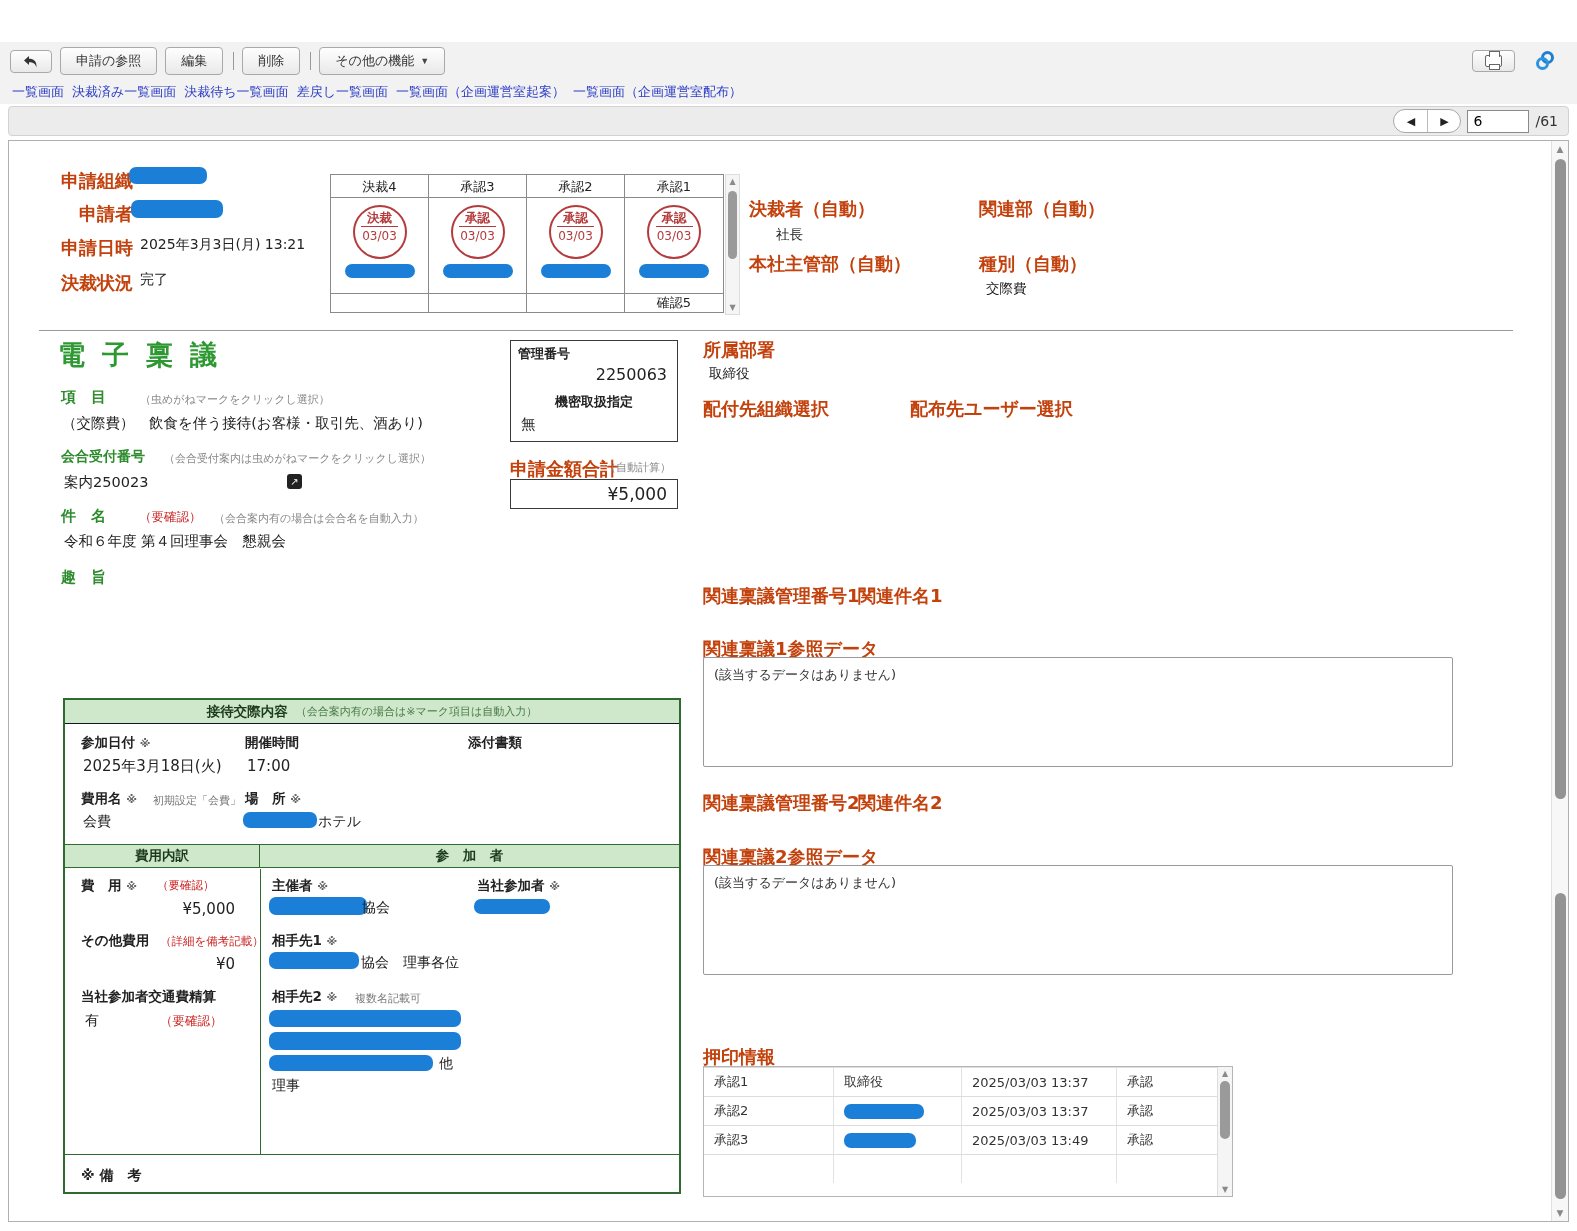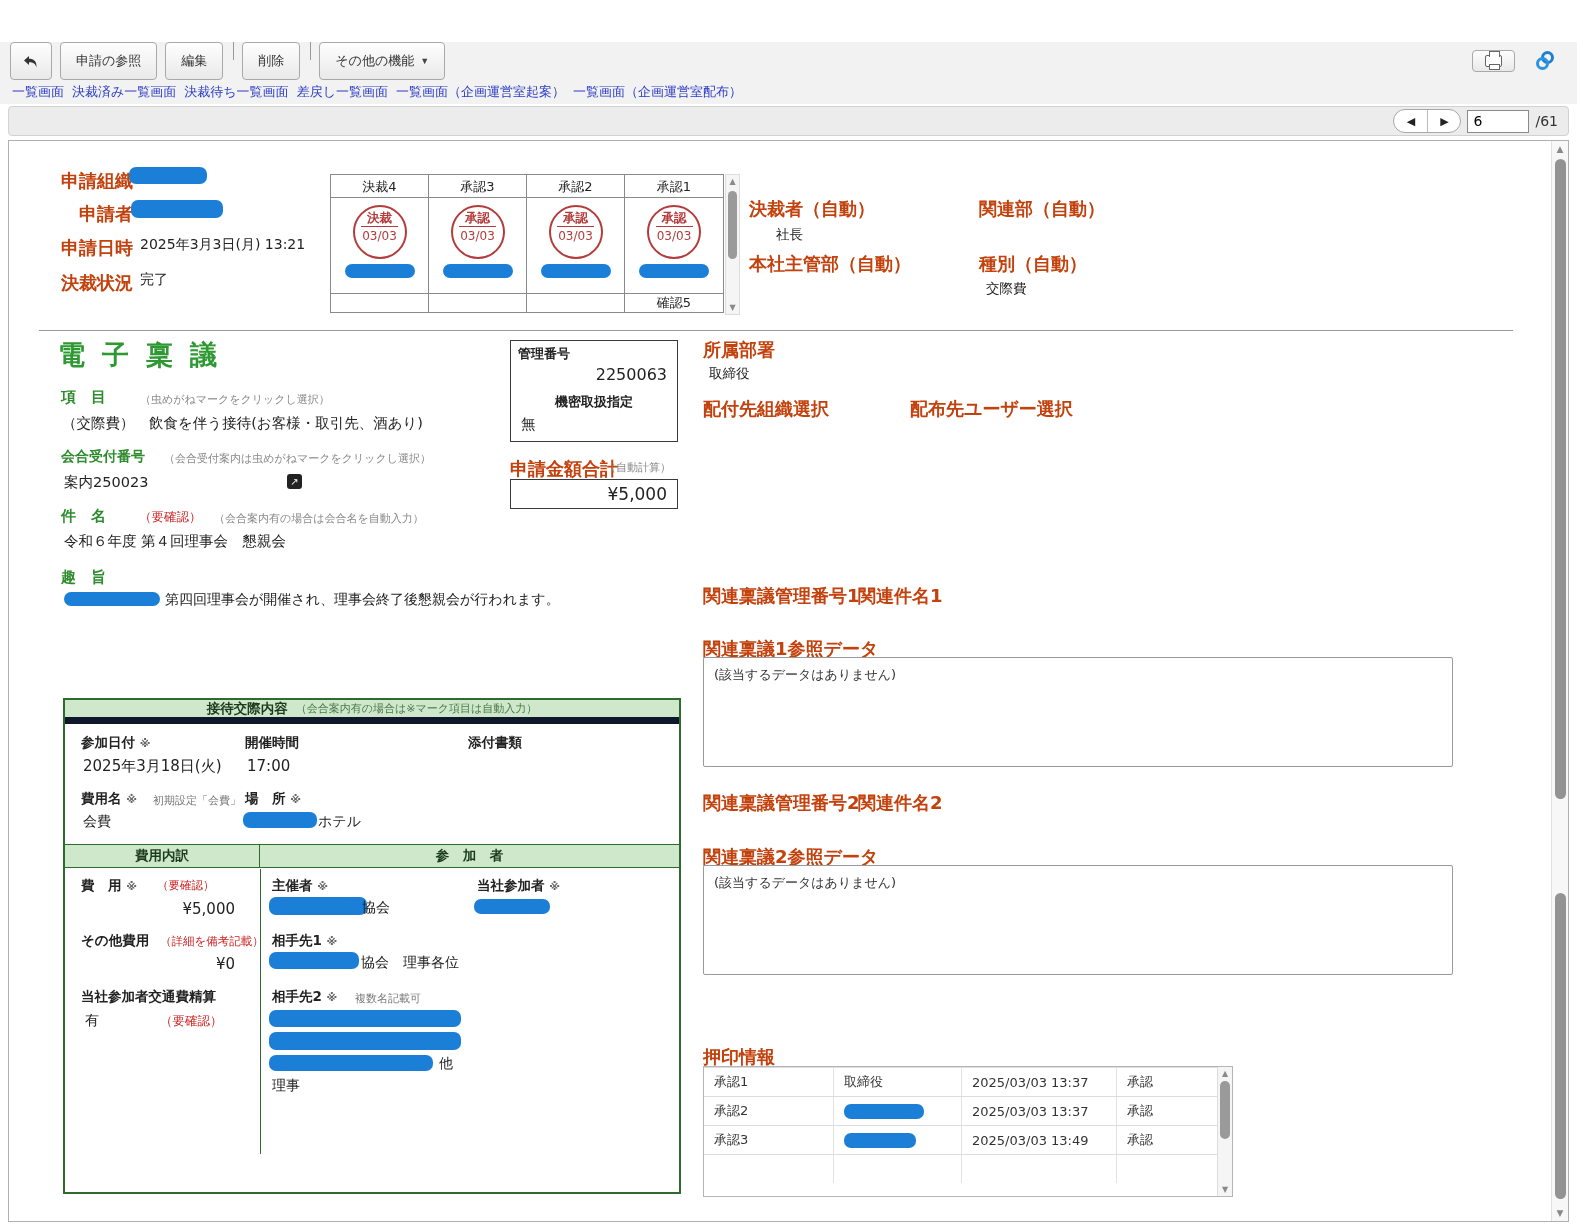--- a/index.html
+++ b/index.html
@@ -21,21 +21,21 @@
   .appname { color:#fff; font-weight:bold; font-size:15px; text-decoration:underline; cursor:pointer; }
   .crumb-sep { color:#fff; font-weight:bold; margin:0 8px; font-size:14px; }
   .pagetitle { color:#fff; font-weight:bold; font-style:italic; font-size:15px; }
   .topbar-right { margin-left:auto; display:flex; height:42px; }
   .topbtn { width:45px; height:42px; display:flex; align-items:center; justify-content:center;
     border-left:1px solid rgba(10,80,120,.35); background:rgba(255,255,255,.10); cursor:pointer; }
   .gear-glyph { color:#fff; font-size:20px; line-height:1; }
 
   
   .toolbar { position:absolute; left:0; top:42px; width:1577px; height:38px; background:#f2f2f2;
-    display:flex; padding:0 10px; }
+    display:flex; align-items:center; padding:0 10px; }
   .tbtn { background:linear-gradient(#fefefe,#e9e9e9); border:1px solid #a9a9a9; border-radius:4px;
     font-size:13px; color:#333; padding:4px 15px; margin-right:8px; cursor:pointer;
     display:flex; align-items:center; gap:6px; }
   .tbtn.icon-only { padding:4px 12px; }
   .tsep { width:1px; height:18px; background:#999; margin:0 8px 0 2px; }
   .caret { font-size:9px; color:#444; }
   .toolbar-right { margin-left:auto; display:flex; align-items:center; gap:12px; padding-right:8px; }
   .printer { width:17px; height:12px; border:1.5px solid #666; border-radius:2px; position:relative; background:#fff; }
   .printer:before { content:""; position:absolute; left:3px; top:-5px; width:9px; height:5px;
     border:1.5px solid #666; border-bottom:none; background:#fff; }
@@ -107,21 +107,21 @@
     padding:4px 10px 0 0; }
 
   .popup-icon { width:15px; height:15px; background:#222; border-radius:3px; color:#fff;
     font-size:10px; display:flex; align-items:center; justify-content:center; cursor:pointer; }
 
   .doc-title { font-size:27px; font-weight:bold; color:#2e9932; letter-spacing:17px; white-space:nowrap; }
   .hr { background:#9a9a9a; height:1px; }
 
   
   .gtable { border:2px solid #2f6b2f; background:#fff; }
-  .gtable-title { height:24px; background:#cfe8cb; border-bottom:7px solid #0f172a;
+  .gtable-title { height:24px; background:#cfe8cb; border-bottom:1px solid #0f172a;
     display:flex; align-items:center; justify-content:center; gap:8px; }
   .gtable-title .t { font-size:13.5px; font-weight:bold; color:#1c3b1c; }
   .gtable-title .h { font-size:11px; color:#4a7a4a; }
   .gsub { position:absolute; left:0; width:100%; height:24px; display:flex;
     border-top:1px solid #2f6b2f; border-bottom:1px solid #2f6b2f; background:#cfe8cb; }
   .gsub .c1 { width:195px; border-right:1px solid #2f6b2f; display:flex; align-items:center; justify-content:center;
     font-size:13.5px; font-weight:bold; color:#1c3b1c; }
   .gsub .c2 { flex:1; display:flex; align-items:center; justify-content:center;
     font-size:13.5px; font-weight:bold; color:#1c3b1c; }
   .gvline { position:absolute; width:1px; background:#2f6b2f; left:195px; }
@@ -300,21 +300,20 @@
     <span class="abs hint" style="left:596px;top:319px;">（自動計算）</span>
     <div class="abs amountbox" style="left:501px;top:338px;width:168px;height:30px;">¥5,000</div>
 
     <span class="abs glabel" style="left:52px;top:366px;">件　名</span>
     <span class="abs warn" style="left:130px;top:368px;">（要確認）</span>
     <span class="abs hint" style="left:205px;top:370px;">（会合案内有の場合は会合名を自動入力）</span>
     <span class="abs val" style="left:55px;top:391px;font-size:14.5px;">令和６年度 第４回理事会　懇親会</span>
 
     <span class="abs glabel" style="left:52px;top:427px;">趣　旨</span>
     <div class="abs" style="left:55px;top:448px;font-size:14px;line-height:21.5px;white-space:nowrap;">
-      <div><span class="redact inline" style="width:96px;height:14px;margin-right:5px;"></span><span>第四回理事会が開催され、理事会終了後懇親会が行われます。</span></div>
     </div>
 
     <div class="abs gtable" style="left:54px;top:557px;width:618px;height:496px;">
       <div class="gtable-title">
         <span class="t">接待交際内容</span>
         <span class="h">（会合案内有の場合は※マーク項目は自動入力）</span>
       </div>
 
       <span class="abs slbl" style="left:16px;top:34px;"><span>参加日付</span> <span class="mark">※</span></span>
       <span class="abs slbl" style="left:180px;top:34px;">開催時間</span>
@@ -356,20 +355,23 @@
       <span class="abs val" style="left:296px;top:254px;">協会　理事各位</span>
 
       <span class="abs slbl" style="left:207px;top:288px;"><span>相手先2</span> <span class="mark">※</span></span>
       <span class="abs hint" style="left:290px;top:291px;color:#777;">複数名記載可</span>
       <span class="redact" style="left:204px;top:310px;width:192px;height:17px;"></span>
       <span class="redact" style="left:204px;top:332px;width:192px;height:18px;"></span>
       <span class="redact" style="left:204px;top:355px;width:164px;height:16px;"></span>
       <span class="abs val" style="left:374px;top:355px;">他</span>
       <span class="abs val" style="left:207px;top:377px;">理事</span>
 
+      <div class="gfoot" style="top:454px;height:41px;">
+        <span class="abs slbl" style="left:16px;top:12px;font-size:14px;">※ 備　考</span>
+      </div>
     </div>
 
     <span class="abs lbl" style="left:694px;top:443px;">関連稟議管理番号1</span>
     <span class="abs lbl" style="left:849px;top:443px;">関連件名1</span>
     <span class="abs lbl" style="left:694px;top:496px;">関連稟議1参照データ</span>
     <div class="abs refbox" style="left:694px;top:516px;width:750px;height:110px;">
       <span>(該当するデータはありません)</span>
     </div>
 
     <span class="abs lbl" style="left:694px;top:650px;">関連稟議管理番号2</span>

